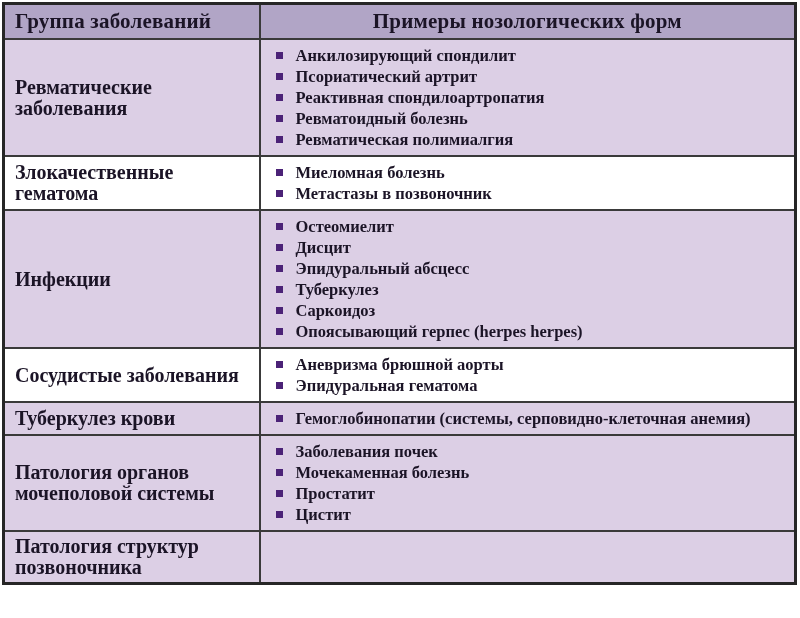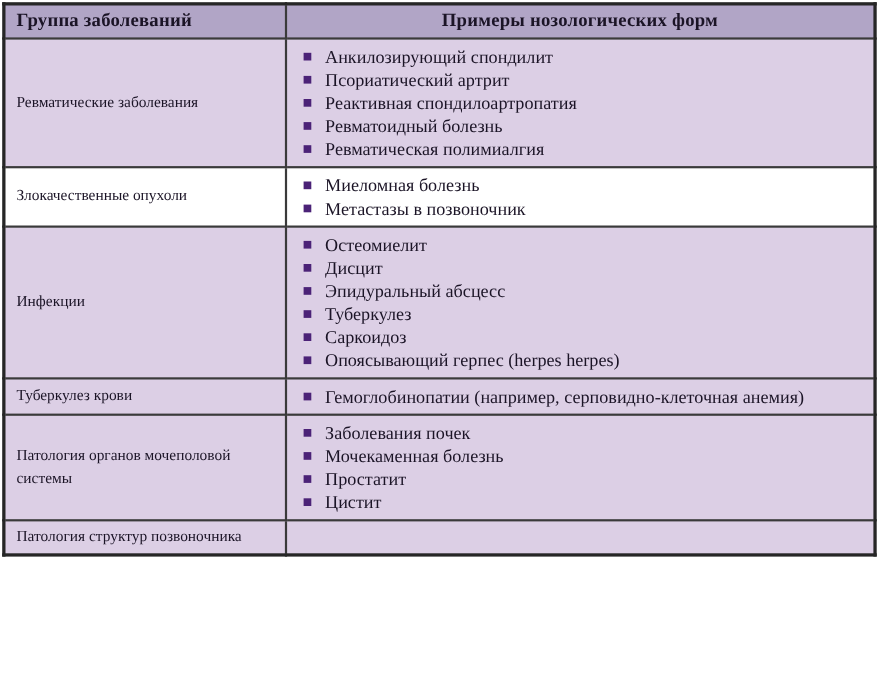--- a/index.html
+++ b/index.html
@@ -22,35 +22,36 @@
   table{
     width:795px;
     border-collapse:collapse;
     table-layout:fixed;
     border:3px solid var(--outer-border);
   }
   th,td{
     border:2px solid var(--border);
     vertical-align:middle;
     box-sizing:border-box;
+    font-weight:bold;
   }
   thead th{
     background:var(--header-bg);
-    font-size:17px;
+    font-size:21px;
     font-weight:bold;
     height:31px;
     padding:4px 10px;
     letter-spacing:0.2px;
   }
   th.col-group{width:256px;text-align:left;}
   th.col-examples{text-align:center;}
   tr{background:var(--row-bg);}
   tr.alt{background:var(--row-alt-bg);}
   td.group-cell{
-    font-size:14px;
+    font-size:20px;
     padding:4px 8px 4px 10px;
     line-height:21px;
   }
   td.examples-cell{padding:5px 6px 5px 0;}
   td.examples-cell ul{
     list-style:none;
     margin:0;
     padding:0 0 0 15px;
   }
   td.examples-cell li{
@@ -101,21 +102,21 @@
               <span>Ревматоидный болезнь</span>
             </li>
             <li>
               <span class="bullet"></span>
               <span>Ревматическая полимиалгия</span>
             </li>
           </ul>
         </td>
       </tr>
       <tr>
-        <td class="group-cell">Злокачественные опухоли</td>
+        <td class="group-cell">Злокачественные гематома</td>
         <td class="examples-cell">
           <ul>
             <li>
               <span class="bullet"></span>
               <span>Миеломная болезнь</span>
             </li>
             <li>
               <span class="bullet"></span>
               <span>Метастазы в позвоночник</span>
             </li>
@@ -146,27 +147,42 @@
               <span class="bullet"></span>
               <span>Саркоидоз</span>
             </li>
             <li>
               <span class="bullet"></span>
               <span>Опоясывающий герпес (herpes herpes)</span>
             </li>
           </ul>
         </td>
       </tr>
+      <tr>
+        <td class="group-cell">Сосудистые заболевания</td>
+        <td class="examples-cell">
+          <ul>
+            <li>
+              <span class="bullet"></span>
+              <span>Аневризма брюшной аорты</span>
+            </li>
+            <li>
+              <span class="bullet"></span>
+              <span>Эпидуральная гематома</span>
+            </li>
+          </ul>
+        </td>
+      </tr>
       <tr class="alt">
         <td class="group-cell">Туберкулез крови</td>
         <td class="examples-cell">
           <ul>
             <li>
               <span class="bullet"></span>
-              <span>Гемоглобинопатии (например, серповидно-клеточная анемия)</span>
+              <span>Гемоглобинопатии (системы, серповидно-клеточная анемия)</span>
             </li>
           </ul>
         </td>
       </tr>
       <tr class="alt">
         <td class="group-cell">Патология органов мочеполовой системы</td>
         <td class="examples-cell">
           <ul>
             <li>
               <span class="bullet"></span>

